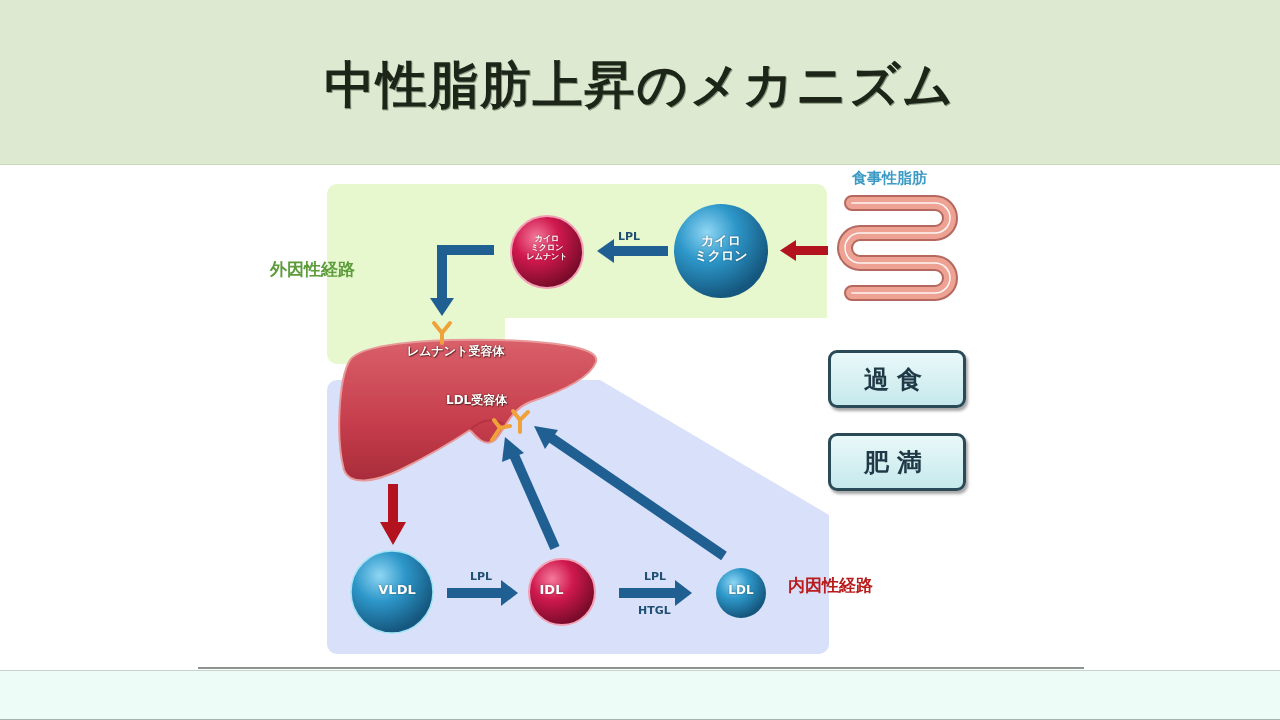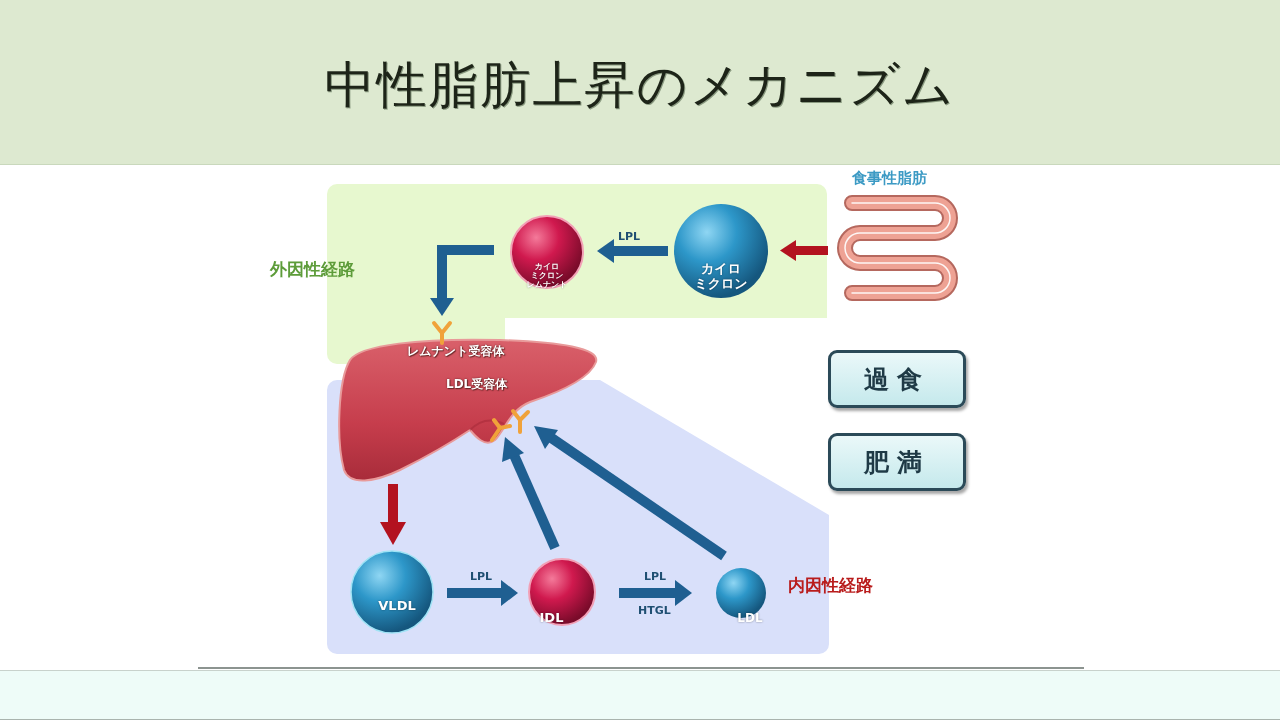--- a/index.html
+++ b/index.html
@@ -8,21 +8,21 @@
     background: #ffffff;
     font-family: "DejaVu Sans", sans-serif;
   }
   .header {
     position: absolute; left: 0; top: 0; width: 1280px; height: 164px;
     background: #dde9d0;
     border-bottom: 1px solid #c9d8bc;
   }
   .title {
     position: absolute; left: 0; top: 52px; width: 1280px; text-align: center;
-    font-size: 50px; font-weight: normal; color: #1d2418; letter-spacing: 2px;
+    font-size: 50px; font-weight: bold; color: #1d2418; letter-spacing: 2px;
     text-shadow: 1px 1px 0 #8a9a80;
     font-family: "DejaVu Sans", sans-serif;
   }
   .footer {
     position: absolute; left: 0; top: 670px; width: 1280px; height: 48px;
     background: #eefcf8;
     border-top: 1px solid #c8d2cc;
     border-bottom: 2px solid #a9b4ae;
   }
   .footer-line {
@@ -44,32 +44,31 @@
   .lbl-exo { left: 270px; top: 258px; font-size: 17px; color: #5d9c3a; }
   .lbl-endo { left: 788px; top: 574px; font-size: 17px; color: #b91c1c; }
   .lbl-diet { left: 852px; top: 169px; font-size: 15px; color: #3c9ac4; }
   .small { font-size: 11px; color: #1f4f72; }
   .lbl-lpl1 { left: 618px; top: 230px; }
   .lbl-lpl2 { left: 470px; top: 570px; }
   .lbl-lpl3 { left: 644px; top: 570px; }
   .lbl-htgl { left: 638px; top: 604px; }
   .white { color: #ffffff; text-shadow: 0 0 2px #5a2020, 1px 1px 1px #6a2a2a; font-size: 12px; }
   .lbl-remrec { left: 388px; top: 343px; margin-left: 19px; }
-  .lbl-ldlrec { left: 446px; top: 376px; }
+  .lbl-ldlrec { left: 446px; top: 392px; }
   .ball-text {
     position: absolute; color: #fff; font-weight: bold; text-align: center;
     text-shadow: 0 0 2px rgba(0,0,0,0.45);
     line-height: 1.15;
-    margin-top: 28px;
   }
   .bt-cm { left: 676px; top: 234px; width: 90px; font-size: 13px; }
   .bt-cmr { left: 512px; top: 234px; width: 70px; font-size: 8px; }
-  .bt-vldl { left: 352px; top: 571px; width: 90px; font-size: 13px; }
+  .bt-vldl { left: 352px; top: 583px; width: 90px; font-size: 13px; }
   .bt-idl { left: 530px; top: 583px; width: 43px; font-size: 13px; }
-  .bt-ldl { left: 716px; top: 584px; width: 50px; font-size: 12px; padding-left: 9px; }
+  .bt-ldl { left: 716px; top: 584px; width: 50px; font-size: 12px; }
   .box {
     position: absolute; left: 828px; width: 138px; height: 58px;
     border: 3px solid #2b4a58; border-radius: 9px;
     background: linear-gradient(#eaf8f9, #c5e9ec);
     box-shadow: 2px 3px 3px rgba(0,0,0,0.35);
     display: flex; align-items: center; justify-content: center;
     font-size: 25px; font-weight: bold; color: #1f3a46; letter-spacing: 8px;
     box-sizing: border-box;
   }
   .box-overeat { top: 350px; }

